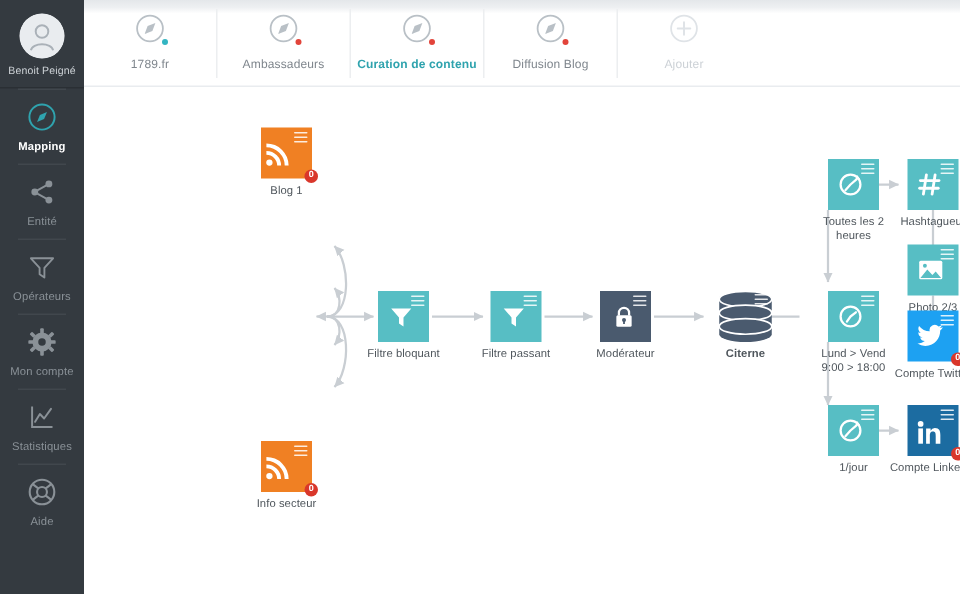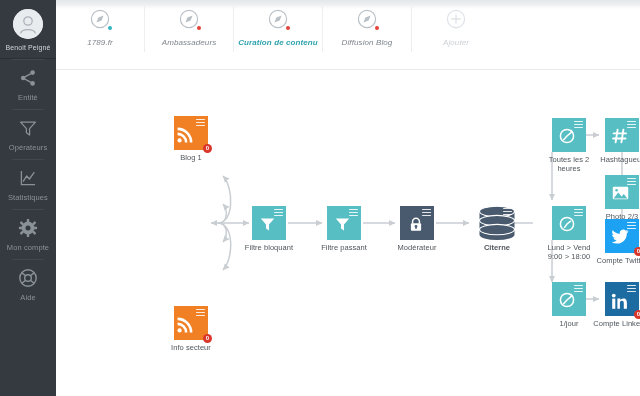--- a/index.html
+++ b/index.html
@@ -52,27 +52,26 @@
   .side-ico svg{display:block;}
   .side-label{
     margin-top:5px;font-size:7.5px;color:#8a9197;white-space:nowrap;letter-spacing:.1px;
   }
   .side-item.active .side-label{color:#ffffff;font-weight:bold;}
 
   
   #main{position:relative;flex:1;height:396px;background:#ffffff;overflow:hidden;}
 
   #topbar{
-    position:relative;height:70px;
+    position:relative;height:58px;
     background:#ffffff;
     border-bottom:1px solid #e9ecef;
     display:flex;align-items:flex-start;
     box-sizing:border-box;
     z-index:3;
-    font-style:italic;
   }
   #topshadow{
     position:absolute;top:0;left:0;right:0;height:9px;
     background:linear-gradient(180deg,#e4e7ea 0%, #eef0f2 55%, #ffffff 100%);
     z-index:1;
   }
   .tabs{position:relative;display:flex;align-items:flex-start;height:58px;z-index:2;padding-top:6px;}
   .tab{
     position:relative;
     width:88px;height:46px;
@@ -127,50 +126,49 @@
       <div class="avatar">
         <svg width="30" height="30" viewBox="0 0 30 30">
           <circle cx="15" cy="15" r="15" fill="#e9ecef"></circle>
           <circle cx="15" cy="12" r="4.2" fill="none" stroke="#aab1b8" stroke-width="1.3"></circle>
           <path d="M7.6 24.5 C8.4 19.2 21.6 19.2 22.4 24.5" fill="none" stroke="#aab1b8" stroke-width="1.3"></path>
         </svg>
       </div>
       <div class="profile-name">Benoit Peigné</div>
     </div>
 
+    <div class="side-item active">
+      <span class="side-ico">
+        <svg width="20" height="20" viewBox="0 0 20 20">
+          <circle cx="10" cy="10" r="8.4" fill="none" stroke="#2fa3ae" stroke-width="1.3"></circle>
+          <path d="M13.3 6.7 L8.6 8.6 L6.7 13.3 L11.4 11.4 Z" fill="#2fa3ae"></path>
+        </svg>
+      </span>
+      <span class="side-label">Mapping</span>
+    </div>
 
     <div class="side-item">
       <span class="side-ico">
         <svg width="20" height="20" viewBox="0 0 20 20">
           <circle cx="14.6" cy="4.6" r="2.3" fill="#8a9197"></circle>
           <circle cx="5.2" cy="10" r="2.3" fill="#8a9197"></circle>
           <circle cx="14.6" cy="15.4" r="2.3" fill="#8a9197"></circle>
           <path d="M6.9 8.9 L12.9 5.6 M6.9 11.1 L12.9 14.4" stroke="#8a9197" stroke-width="1.25" fill="none"></path>
         </svg>
       </span>
       <span class="side-label">Entité</span>
     </div>
 
     <div class="side-item">
       <span class="side-ico">
         <svg width="20" height="20" viewBox="0 0 20 20">
           <path d="M2.6 4.2 H17.4 L11.6 10.6 V17 L8.4 14.8 V10.6 Z" fill="none" stroke="#8a9197" stroke-width="1.25" stroke-linejoin="round"></path>
         </svg>
       </span>
       <span class="side-label">Opérateurs</span>
-    </div>
-
-    <div class="side-item">
-      <span class="side-ico">
-        <svg width="20" height="20" viewBox="0 0 20 20">
-          <path d="M3.4 3 V16.6 H17" fill="none" stroke="#8a9197" stroke-width="1.3"></path>
-          <path d="M5.4 13.2 L8.6 8 L11.4 11 L16 4.6" fill="none" stroke="#8a9197" stroke-width="1.3" stroke-linejoin="round" stroke-linecap="round"></path>
-        </svg>
-      </span>
-      <span class="side-label">Statistiques</span>
     </div>
 
     <div class="side-item">
       <span class="side-ico">
         <svg width="20" height="20" viewBox="0 0 20 20">
           <g fill="#8a9197">
             <circle cx="10" cy="10" r="6.4"></circle>
             <rect x="8.8" y="0.9" width="2.4" height="3.6" rx="0.6"></rect>
             <rect x="8.8" y="15.5" width="2.4" height="3.6" rx="0.6"></rect>
             <rect x="0.9" y="8.8" width="3.6" height="2.4" rx="0.6"></rect>
@@ -182,20 +180,30 @@
           </g>
           <circle cx="10" cy="10" r="2.5" fill="#343a40"></circle>
         </svg>
       </span>
       <span class="side-label">Mon compte</span>
     </div>
 
     <div class="side-item">
       <span class="side-ico">
         <svg width="20" height="20" viewBox="0 0 20 20">
+          <path d="M3.4 3 V16.6 H17" fill="none" stroke="#8a9197" stroke-width="1.3"></path>
+          <path d="M5.4 13.2 L8.6 8 L11.4 11 L16 4.6" fill="none" stroke="#8a9197" stroke-width="1.3" stroke-linejoin="round" stroke-linecap="round"></path>
+        </svg>
+      </span>
+      <span class="side-label">Statistiques</span>
+    </div>
+
+    <div class="side-item">
+      <span class="side-ico">
+        <svg width="20" height="20" viewBox="0 0 20 20">
           <circle cx="10" cy="10" r="8.2" fill="none" stroke="#8a9197" stroke-width="1.4"></circle>
           <circle cx="10" cy="10" r="3.3" fill="none" stroke="#8a9197" stroke-width="1.4"></circle>
           <path d="M3.6 4.6 L7.7 7.8 M16.4 4.6 L12.3 7.8 M3.6 15.4 L7.7 12.2 M16.4 15.4 L12.3 12.2" stroke="#8a9197" stroke-width="1.4"></path>
         </svg>
       </span>
       <span class="side-label">Aide</span>
     </div>
   </div>
 
   <div id="main">
@@ -294,21 +302,21 @@
           <path d="M566 82 L566 122" marker-end="url(#ah)"></path>
 
           <path d="M566 139 L566 166" marker-end="url(#ah)"></path>
 
           <path d="M496 170 L496 212" marker-end="url(#ah)"></path>
 
           <path d="M513 229 L543 229" marker-end="url(#ah)"></path>
         </g>
       </svg>
 
-      <div class="node" style="left:118px;top:46px;">
+      <div class="node" style="left:118px;top:27px;">
         <div class="box" style="background:#f08023;">
           <span class="burger">
               <i></i>
               <i></i>
               <i></i>
             </span>
           <span class="glyph">
             <svg width="16" height="16" viewBox="0 0 16 16">
                 <g fill="#fff">
               <circle cx="2.6" cy="13.4" r="2.1"></circle>

